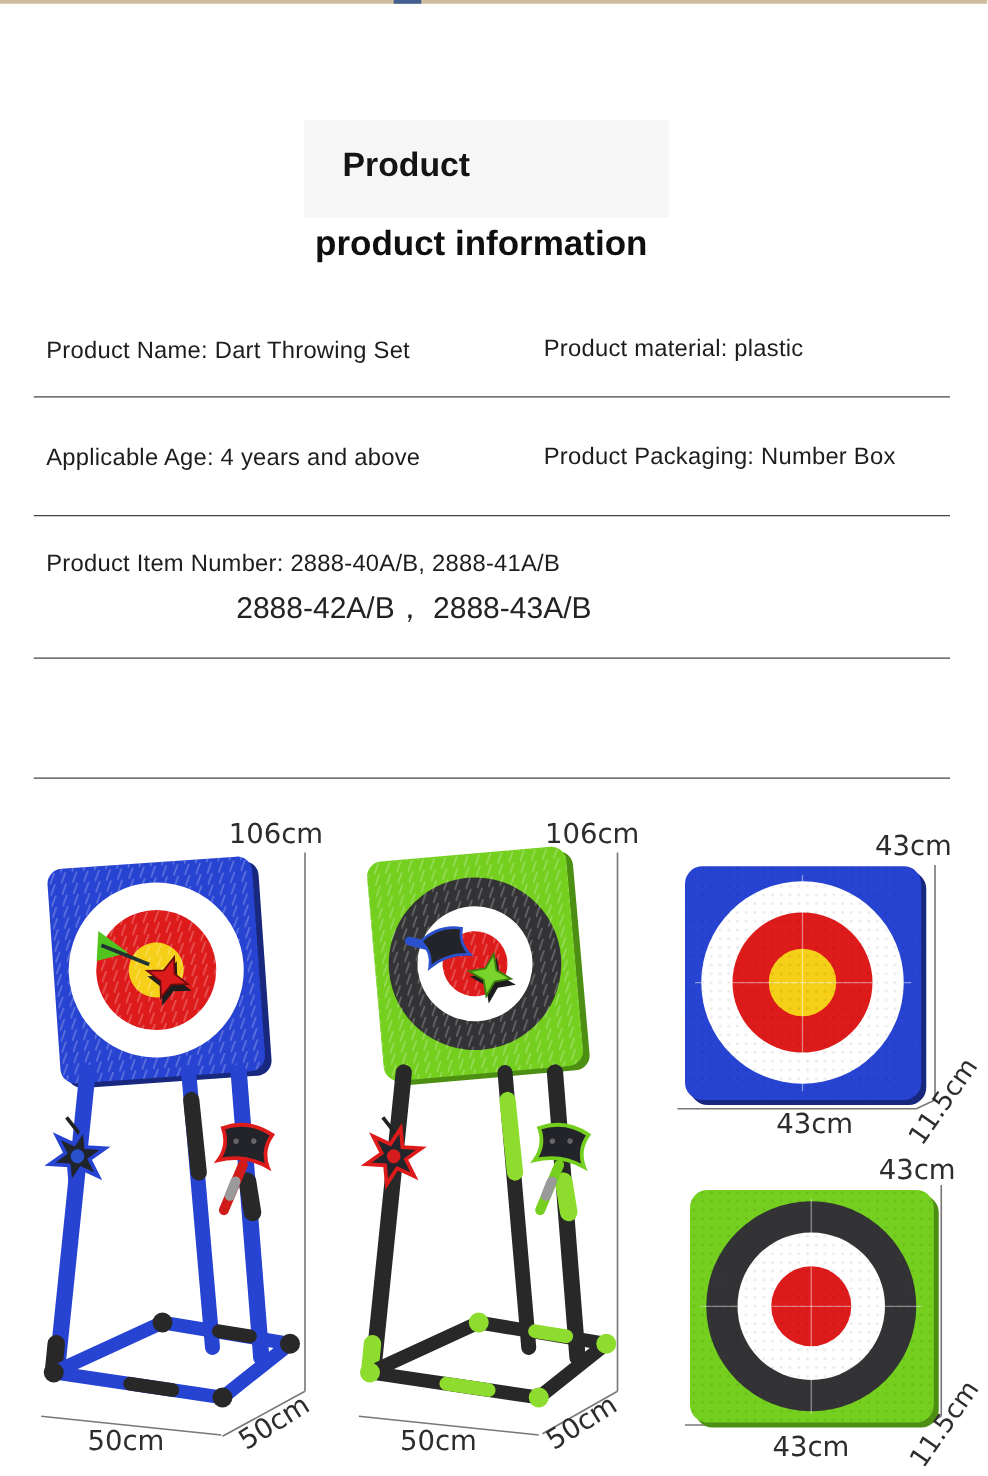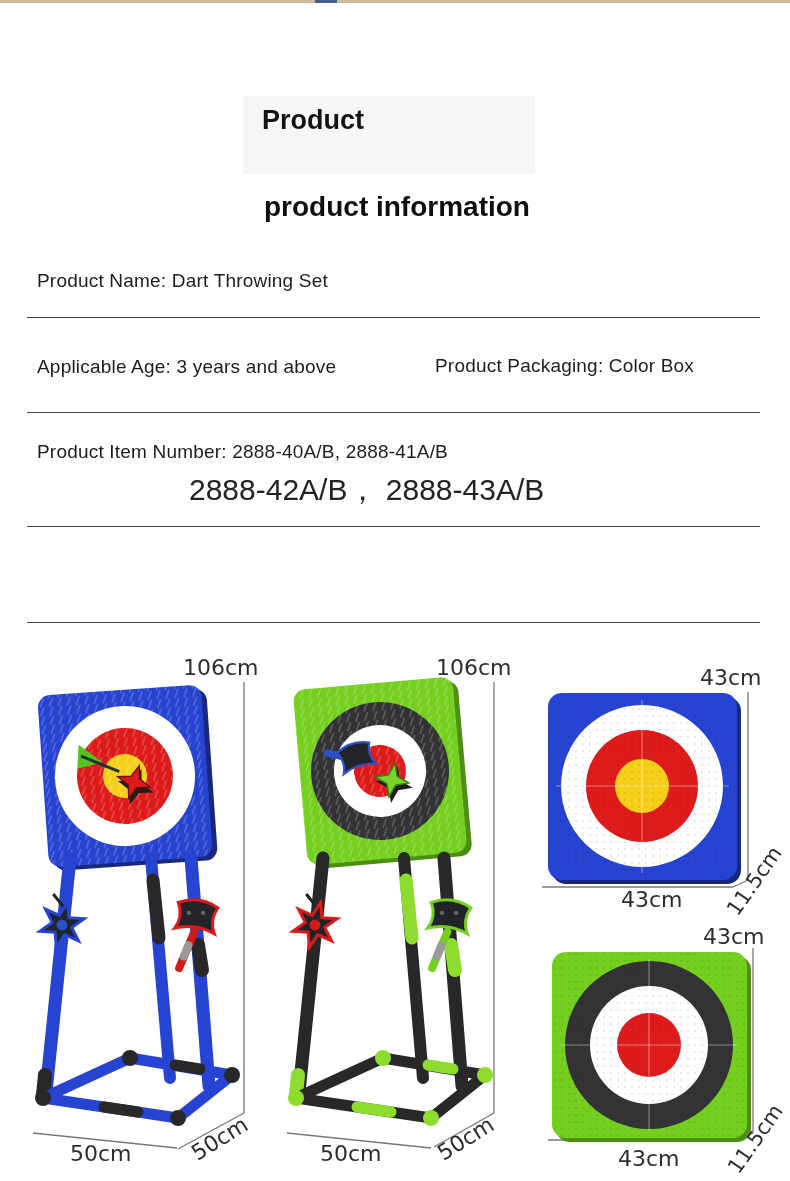--- a/index.html
+++ b/index.html
@@ -5,32 +5,32 @@
   html,body{margin:0;padding:0;background:#fff;}
   #page{position:relative;width:790px;height:1181px;background:#fff;overflow:hidden;
         font-family:"Liberation Sans",sans-serif;color:#1d1d20;}
 
   
   .topstrip{position:absolute;left:0;top:0;width:790px;height:3px;background:#cdbc9f;}
   .topstrip-accent{position:absolute;left:315px;top:0;width:22px;height:3px;background:#41608f;}
 
   
   .title-bg{position:absolute;left:243px;top:96px;width:292px;height:78px;background:#f6f6f6;}
-  .title{position:absolute;left:258px;top:99px;margin:4px;font-size:27px;line-height:34px;
+  .title{position:absolute;left:258px;top:99px;margin:16px;font-size:27px;line-height:34px;
          font-weight:bold;color:#141414;}
-  .subtitle{position:absolute;left:252px;top:179px;margin:12px;font-size:28px;font-weight:bold;color:#0f0f0f;}
+  .subtitle{position:absolute;left:252px;top:179px;margin:0;font-size:28px;font-weight:bold;color:#0f0f0f;}
 
   
   .spec{position:absolute;font-weight:normal;font-size:19px;letter-spacing:.2px;white-space:nowrap;color:#1d1d20;}
   #spec-name{left:37px;top:270px;}
   #spec-material{left:435px;top:269px;}
   #spec-age{left:37px;top:356px;}
   #spec-packaging{left:435px;top:355px;}
   #spec-item1{left:37px;top:441px;text-align:right;}
-  #spec-item2{left:189px;top:470px;font-weight:400;font-size:30px;letter-spacing:0;color:#232326;}
+  #spec-item2{left:189px;top:470px;font-weight:400;font-size:24px;letter-spacing:0;color:#232326;}
   #spec-net{left:37px;top:565px;}
   .divider{position:absolute;left:27px;width:733px;height:1px;background:#454545;}
   #div1{top:317px}#div2{top:412px}#div3{top:526px}#div4{top:622px}
 
   
   .mlabel{position:absolute;font-family:"DejaVu Sans",sans-serif;font-size:22px;line-height:26px;
           color:#2d2d2d;white-space:nowrap;}
   .mlabel.rot{width:74px;text-align:center;}
   #m-s1-h{left:183px;top:655px;}
   #m-s2-h{left:436px;top:655px;}
@@ -77,24 +77,25 @@
     <span class="topstrip-accent"></span>
   </div>
 
   <div class="title-bg"></div>
   <h1 class="title">
     <span>Product</span><br>
   </h1>
   <h2 class="subtitle">product information</h2>
 
   <div class="spec" id="spec-name">Product Name: Dart Throwing Set</div>
+  <div class="spec" id="spec-material">Product material: plastic</div>
   <div class="divider" id="div1"></div>
 
-  <div class="spec" id="spec-age">Applicable Age: 3 years and above</div>
-  <div class="spec" id="spec-packaging">Product Packaging: Color Box</div>
+  <div class="spec" id="spec-age">Applicable Age: 4 years and above</div>
+  <div class="spec" id="spec-packaging">Product Packaging: Number Box</div>
   <div class="divider" id="div2"></div>
 
   <div class="spec" id="spec-item1">Product Item Number: 2888-40A/B, 2888-41A/B</div>
   <div class="spec" id="spec-item2">2888-42A/B， 2888-43A/B</div>
   <div class="divider" id="div3"></div>
 
   <div class="divider" id="div4"></div>
 
   <svg style="position:absolute;left:0;top:630px;width:790px;height:551px" viewBox="0 630 790 551" xmlns="http://www.w3.org/2000/svg">
     <defs>

